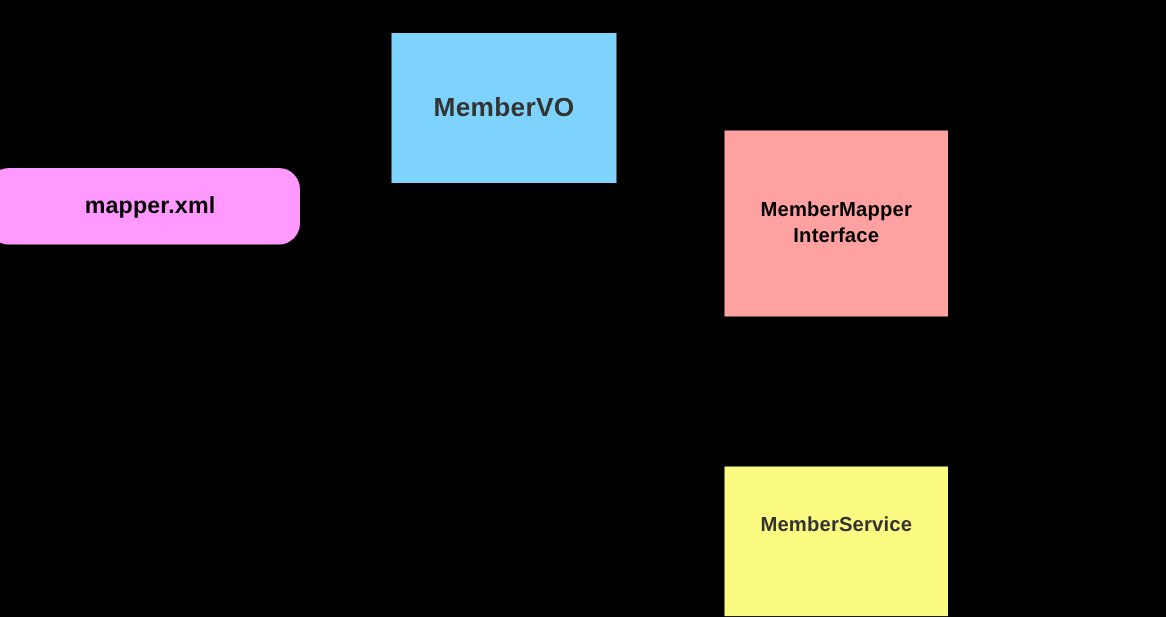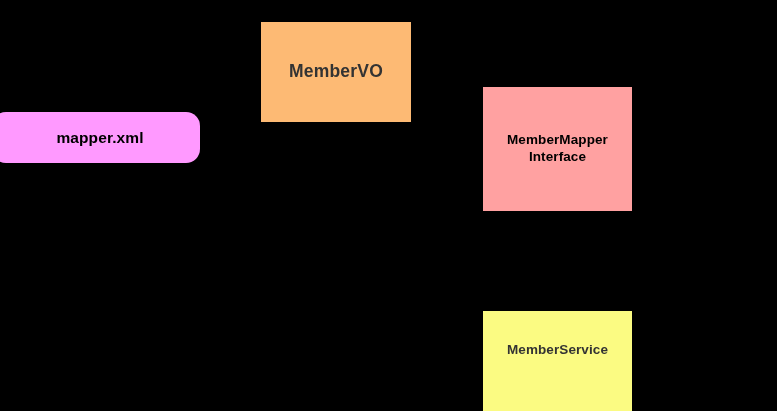--- a/index.html
+++ b/index.html
@@ -39,21 +39,21 @@
     border-radius: 14px;
     padding-left: 8px;
     letter-spacing: 0.1px;
   }
   
   #node-membervo {
     left: 261px;
     top: 22px;
     width: 150px;
     height: 100px;
-    background: #fdba74;
+    background: #7dd3fc;
     color: #333333;
     font-size: 17.5px;
     letter-spacing: 0.2px;
   }
   
   #node-membermapper {
     left: 483px;
     top: 87px;
     width: 149px;
     height: 124px;

